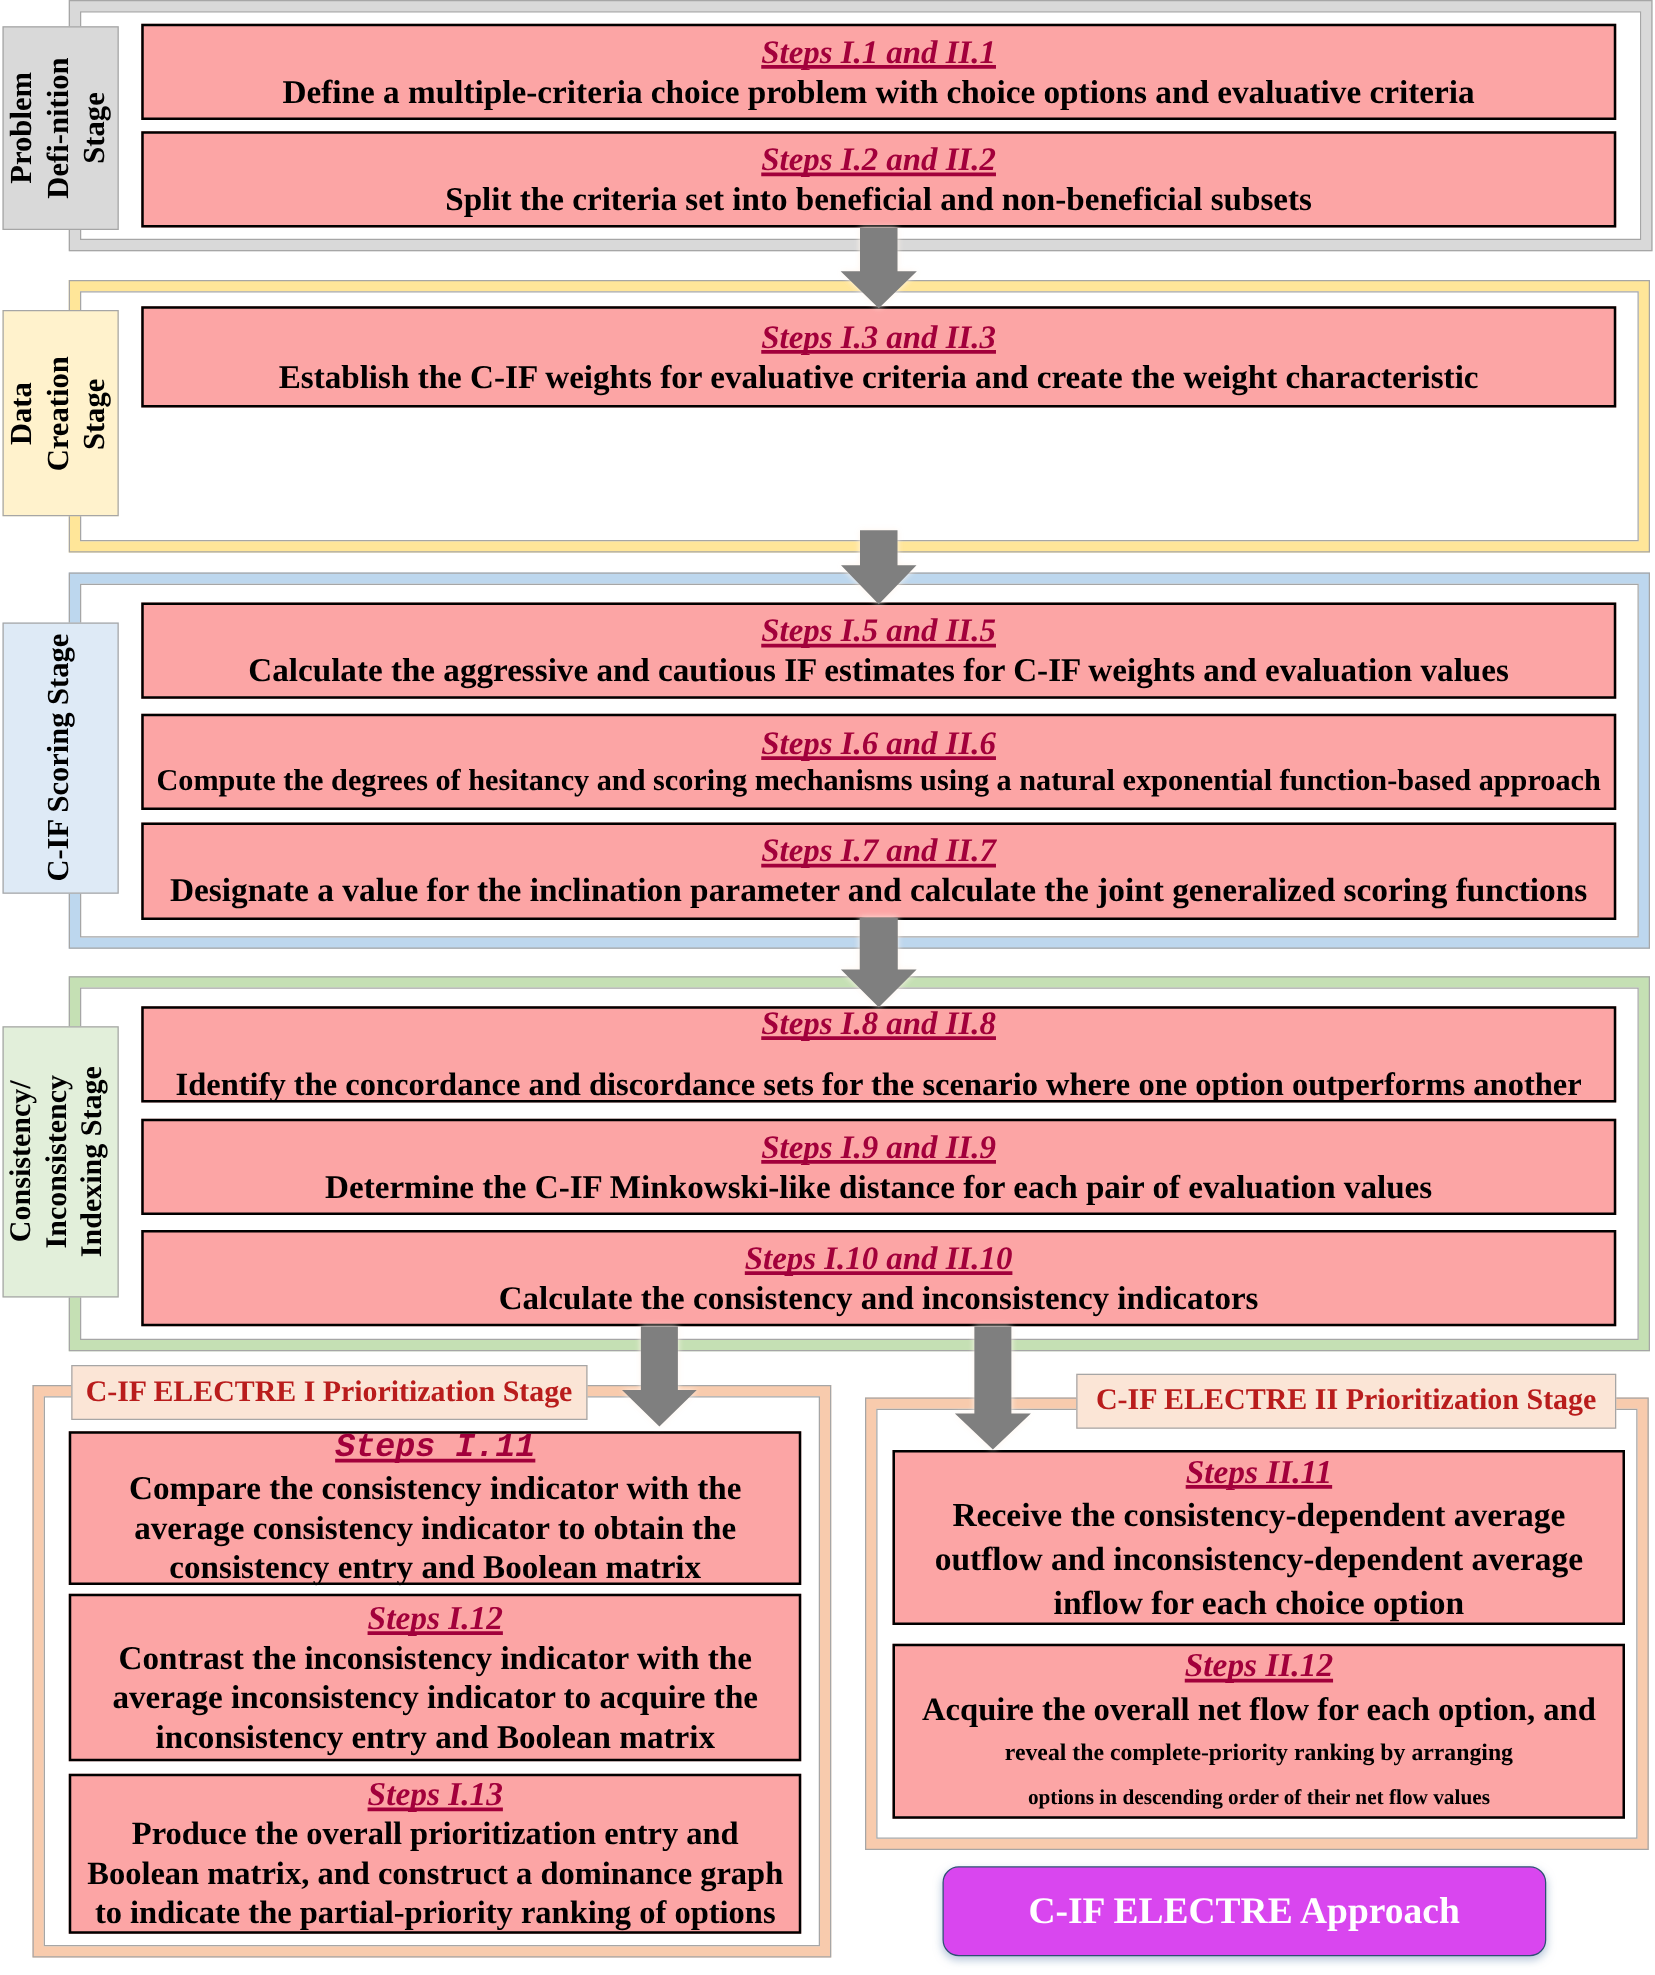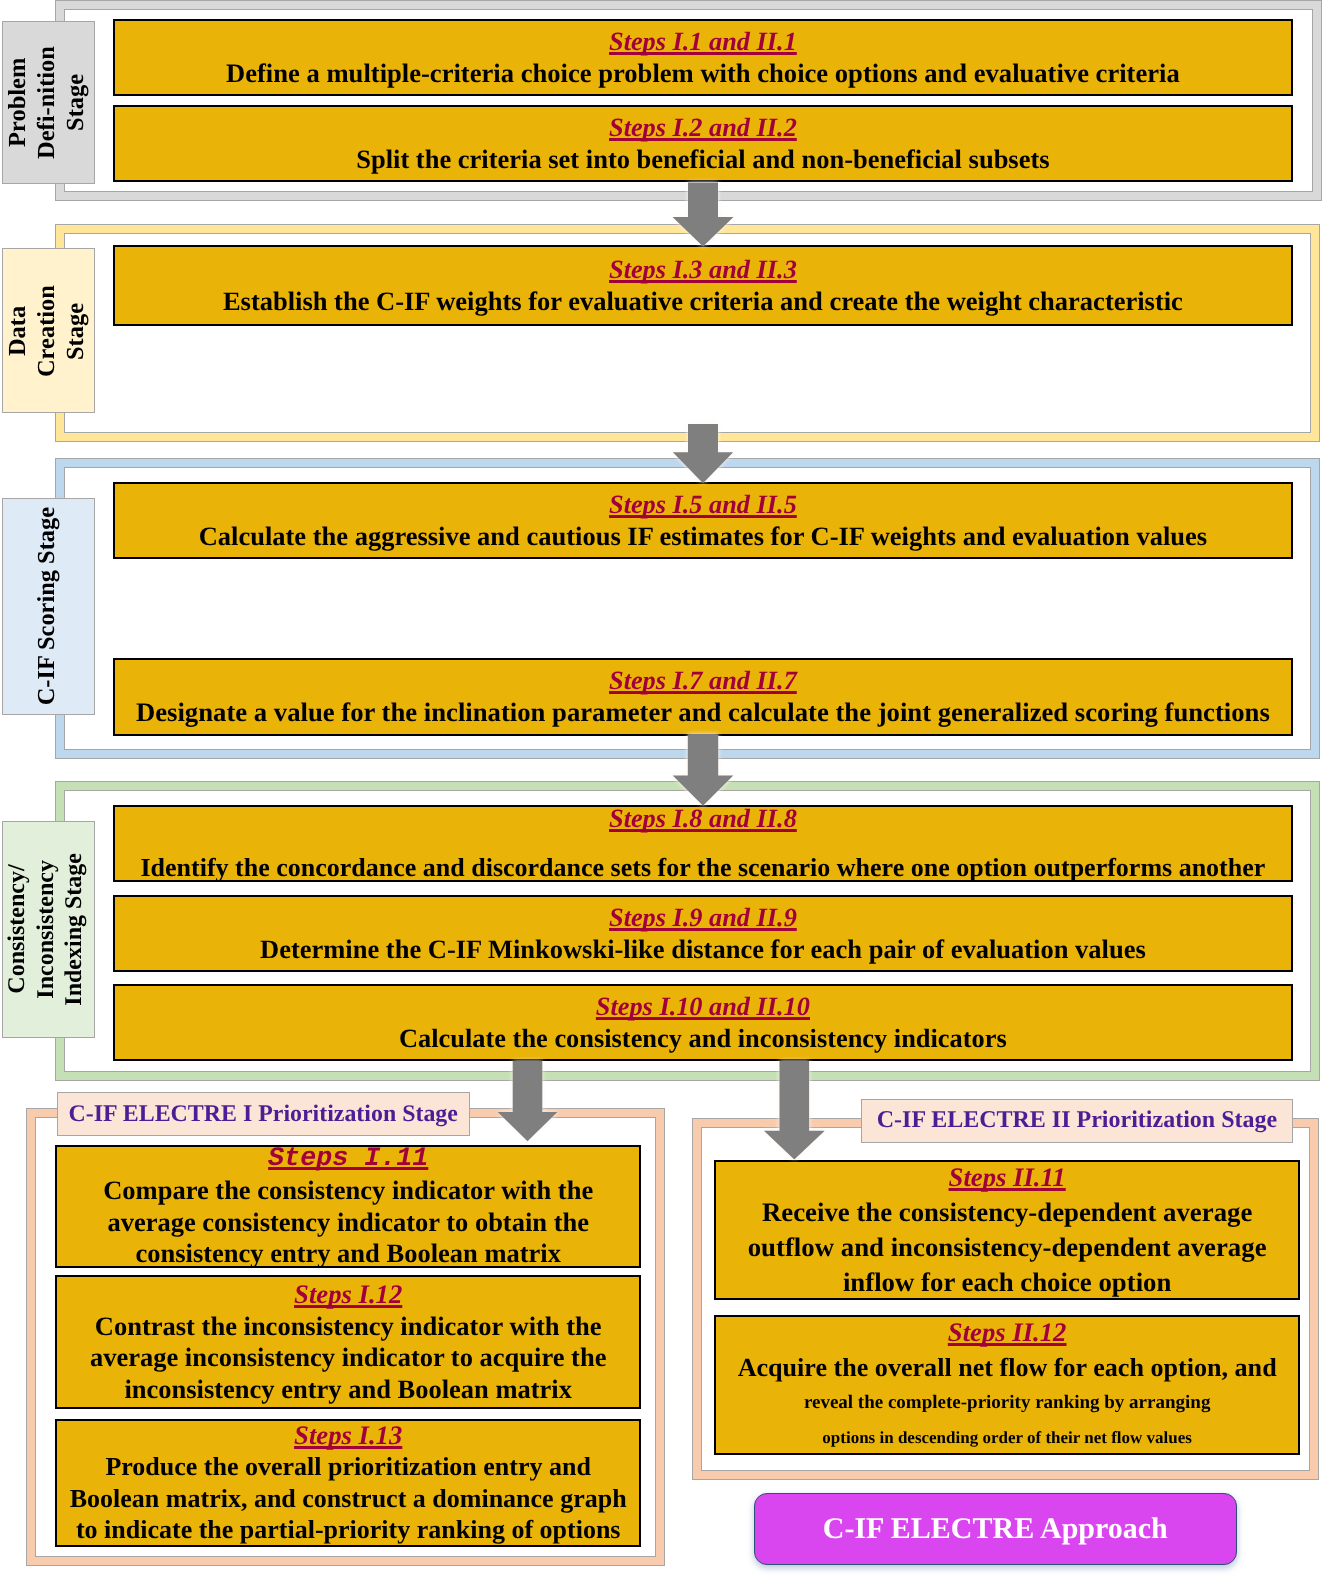--- a/index.html
+++ b/index.html
@@ -15,31 +15,31 @@
       background:#fff;left:8px;top:8px;right:8px;bottom:8px;display:block;}
 
   
   .stage-label{position:absolute;box-sizing:border-box;border:1.3px solid #A6A6A6;
       display:flex;align-items:center;justify-content:center;overflow:hidden;}
   .stage-label span{display:block;writing-mode:vertical-rl;transform:rotate(180deg);
       font-weight:bold;text-align:center;color:#000;white-space:pre-line;
       position:relative;left:-2px;}
 
   
-  .step-box{position:absolute;box-sizing:border-box;border:2.3px solid #000;background:#eab308;
+  .step-box{position:absolute;box-sizing:border-box;border:2.3px solid #000;background:#fca5a5;
       display:flex;flex-direction:column;align-items:center;justify-content:center;}
   .step-head{color:#A2003B;font-weight:bold;font-style:italic;white-space:nowrap;
       position:relative;text-decoration:underline;text-decoration-thickness:2.6px;
       text-underline-offset:1.5px;text-decoration-skip-ink:none;}
   .step-text{color:#000;font-weight:bold;text-align:center;white-space:nowrap;}
 
   
   .sec-title{position:absolute;box-sizing:border-box;border:1.6px solid #A6A6A6;
       background:#FBE5D6;display:flex;align-items:center;justify-content:center;
-      font-weight:bold;color:#4c1d95;white-space:nowrap;}
+      font-weight:bold;color:#b91c1c;white-space:nowrap;}
 
   
   .approach-btn{position:absolute;box-sizing:border-box;border-radius:13px;
       background:#d946ef;border:1.3px solid #2E4F73;
       display:flex;align-items:center;justify-content:center;
       color:#fff;font-weight:bold;box-shadow:0 3px 7px rgba(120,150,185,.55);}
 
   svg.arrows{position:absolute;left:0;top:0;width:1324px;height:1580px;pointer-events:none;
       filter:drop-shadow(0 0 2.5px rgba(255,244,236,.95));}
 </style>
@@ -85,20 +85,24 @@
       <div class="step-head" style="font-size:26.3px;line-height:31px;margin-bottom:0px;">Steps I.2 and II.2</div>
       <div class="step-text" style="font-size:26.5px;line-height:32px;">Split the criteria set into beneficial and non-beneficial subsets</div>
     </div>
     <div class="step-box" style="left:112.8px;top:244.9px;width:1180.2px;height:81.20000000000002px;">
       <div class="step-head" style="font-size:26.3px;line-height:31px;margin-bottom:0px;">Steps I.3 and II.3</div>
       <div class="step-text" style="font-size:26.5px;line-height:32px;">Establish the C-IF weights for evaluative criteria and create the weight characteristic</div>
     </div>
     <div class="step-box" style="left:112.8px;top:481.5px;width:1180.2px;height:77.20000000000005px;">
       <div class="step-head" style="font-size:26.3px;line-height:31px;margin-bottom:0px;">Steps I.5 and II.5</div>
       <div class="step-text" style="font-size:26.5px;line-height:32px;">Calculate the aggressive and cautious IF estimates for C-IF weights and evaluation values</div>
+    </div>
+    <div class="step-box" style="left:112.8px;top:570.6px;width:1180.2px;height:77.79999999999995px;">
+      <div class="step-head" style="font-size:26.3px;line-height:31px;margin-bottom:0px;">Steps I.6 and II.6</div>
+      <div class="step-text" style="font-size:24.2px;line-height:29px;">Compute the degrees of hesitancy and scoring mechanisms using a natural exponential function-based approach</div>
     </div>
     <div class="step-box" style="left:112.8px;top:658.2px;width:1180.2px;height:77.5px;align-items:center;">
       <div class="step-head" style="font-size:26.3px;line-height:31px;margin-bottom:0px;">Steps I.7 and II.7</div>
       <div class="step-text" style="font-size:26.7px;line-height:32px;">Designate a value for the inclination parameter and calculate the joint generalized scoring functions</div>
     </div>
     <div class="step-box" style="left:112.8px;top:804.8px;width:1180.2px;height:77.20000000000005px;gap:18px;">
       <div class="step-head" style="font-size:26.3px;line-height:31px;margin-bottom:0px;">Steps I.8 and II.8</div>
       <div class="step-text" style="font-size:26px;line-height:31px;">Identify the concordance and discordance sets for the scenario where one option outperforms another</div>
     </div>
     <div class="step-box" style="left:112.8px;top:894.7px;width:1180.2px;height:77.09999999999991px;">

